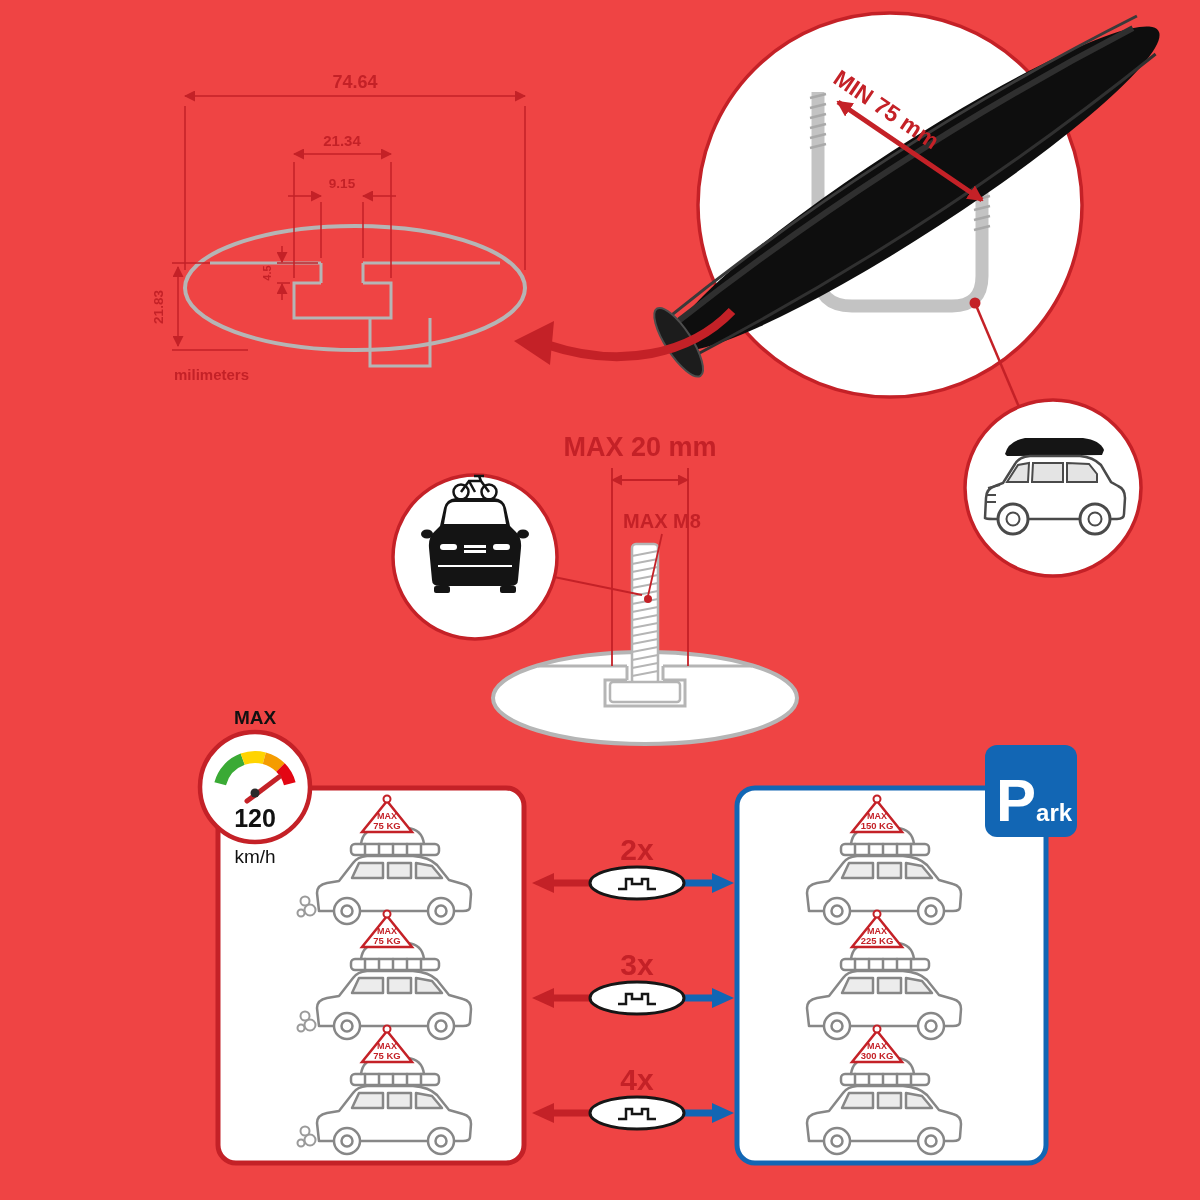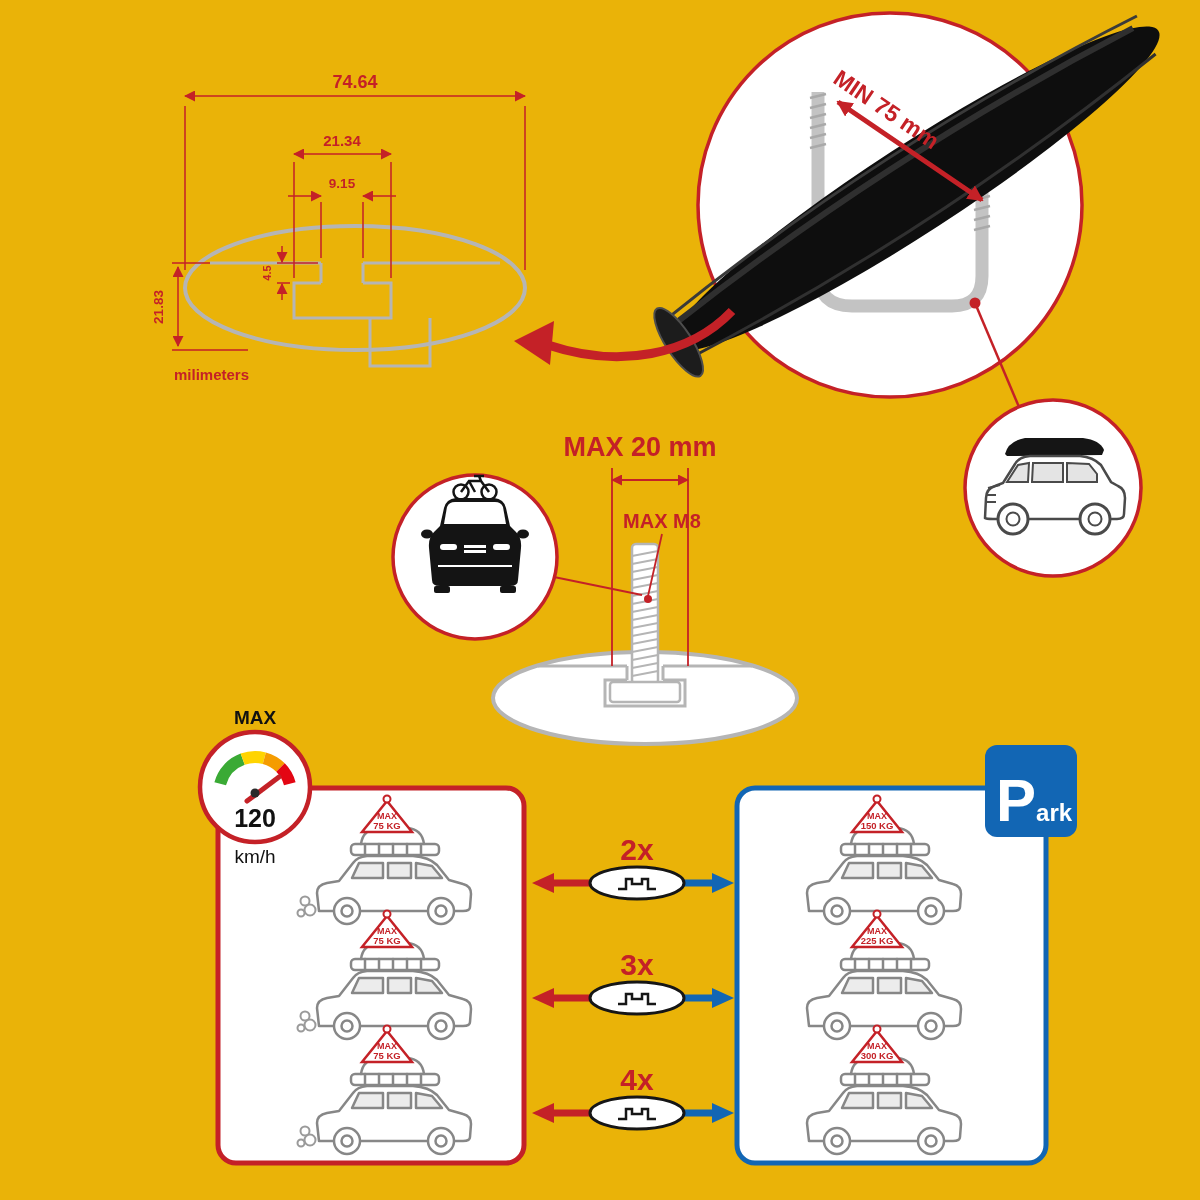--- a/index.html
+++ b/index.html
@@ -1,16 +1,16 @@
 <!DOCTYPE html>
 <html><head>
 <meta charset="utf-8">
 <style>
   html,body{margin:0;padding:0;background:#fff;}
-  .stage{position:relative;width:1200px;height:1200px;background:#eab308;overflow:hidden;
+  .stage{position:relative;width:1200px;height:1200px;background:#ef4444;overflow:hidden;
          font-family:"Liberation Sans",sans-serif;}
   .abs{position:absolute;}
   text{font-family:"Liberation Sans",sans-serif;}
 </style>
 </head>
 <body>
 
 <div class="stage">
 
   <svg class="abs" style="left:130px;top:60px" width="420" height="335" viewBox="0 0 420 335">

